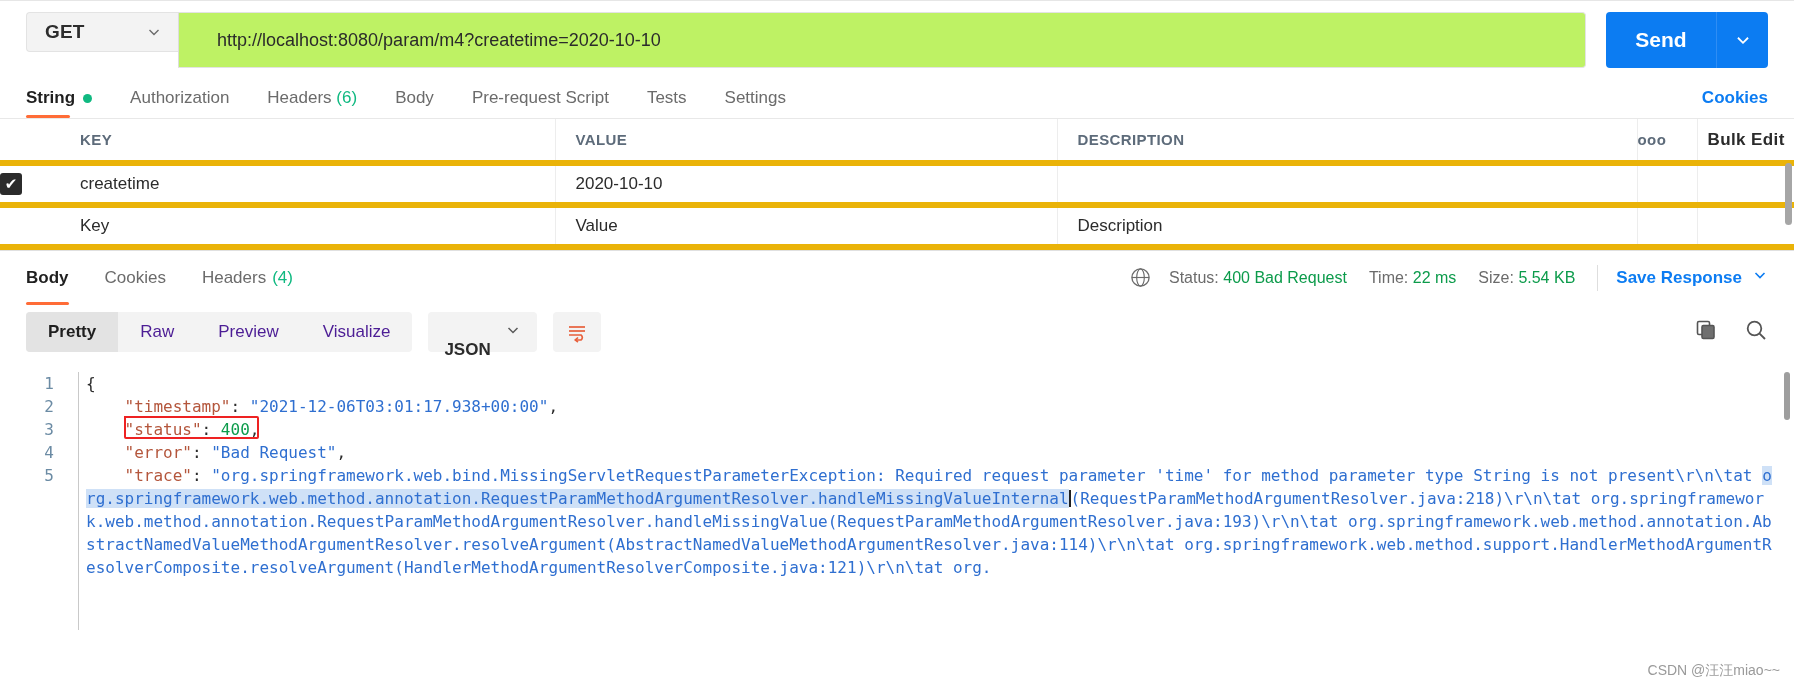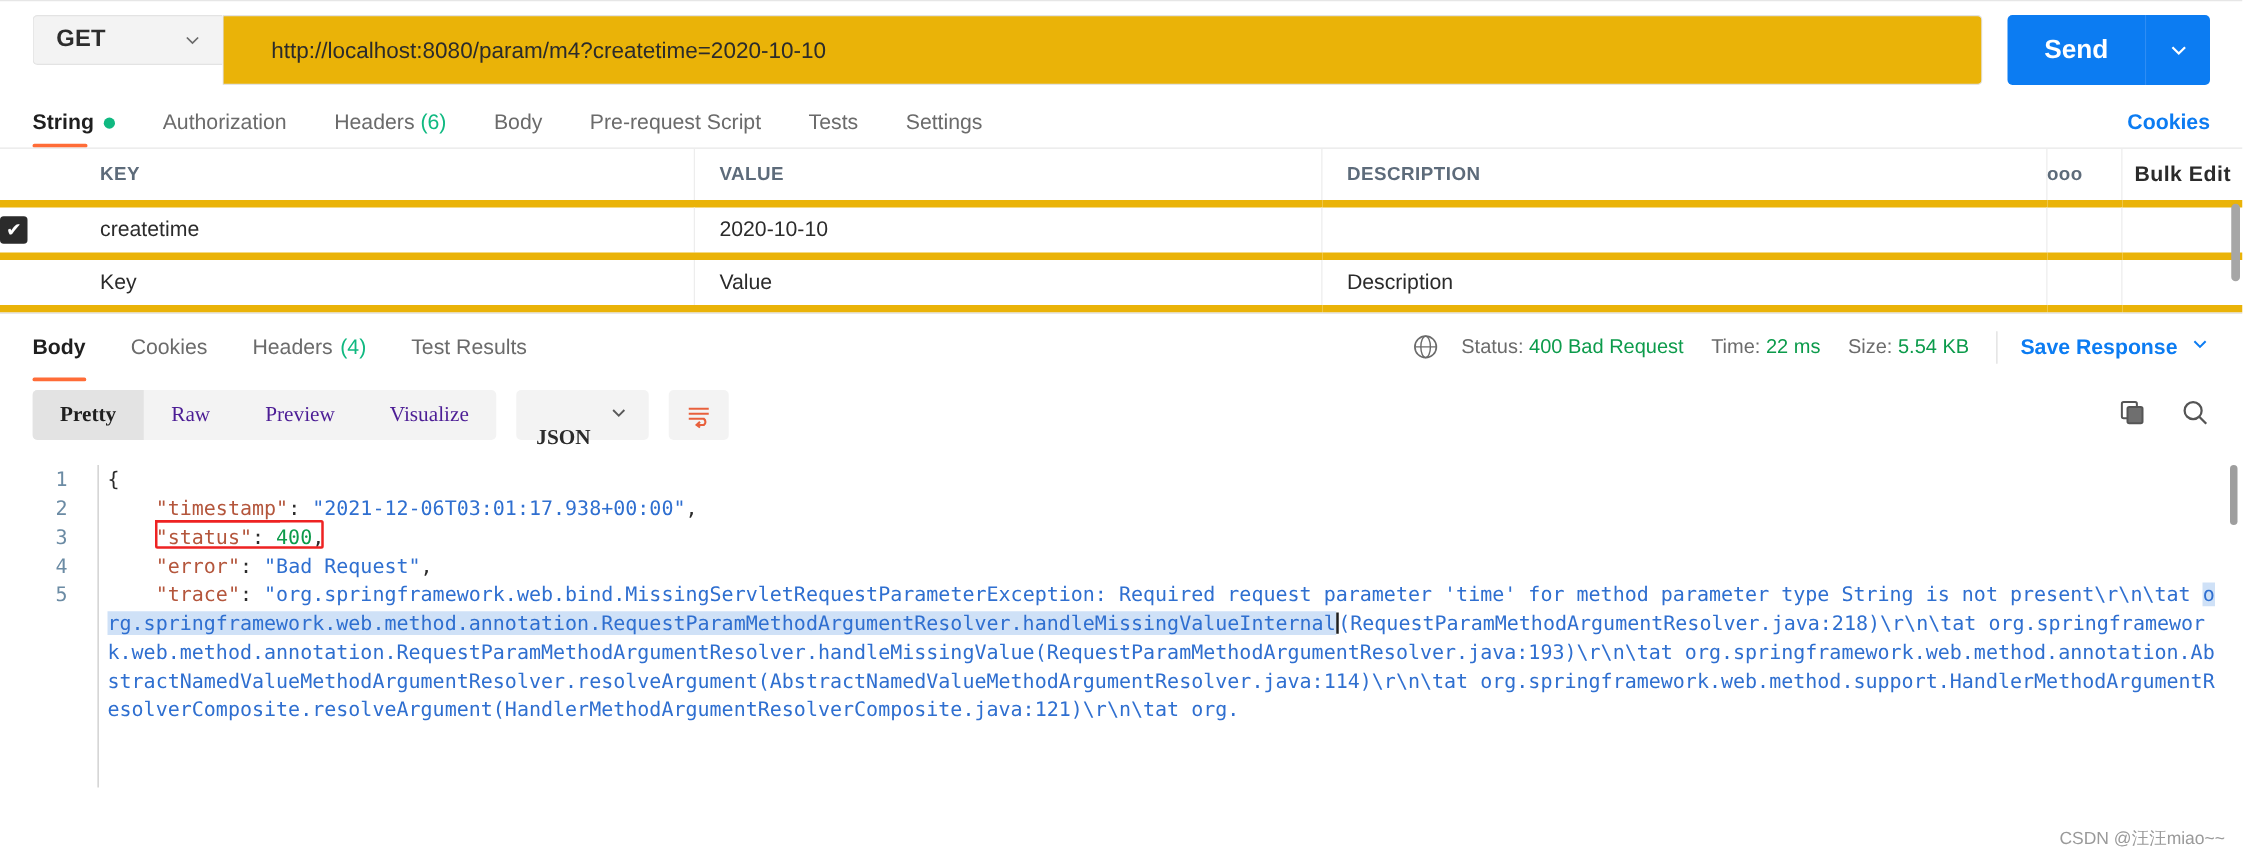--- a/index.html
+++ b/index.html
@@ -24,21 +24,21 @@
     width: 152px; height: 40px;
     background: #f3f3f3;
     border: 1px solid #e3e3e3; border-right: none;
     border-radius: 4px 0 0 4px;
     padding: 0 16px 0 18px;
   }
   .method-label { font-size: 19px; color: #2d2d2d; font-weight: 700; letter-spacing: .2px;}
   .chev { color:#6b6b6b; display:flex; align-items:center; }
   .url-input {
     flex: 1; height: 56px;
-    background: #eab308;
+    background: #bef264;
     border: 1px solid #e3e3e3; border-left: 1px solid #dcdcdc;
     border-radius: 0 4px 4px 0;
     display: flex; align-items: center;
     padding: 0 38px;
     font-size: 18px; color: #2b2b2b;
     overflow: hidden; white-space: nowrap;
   }
   .send-wrap { display: flex; margin-left: 20px; }
   .send-btn {
     background: #0c7cf2; color: #fff;
@@ -142,21 +142,20 @@
   .stat-item { font-size: 16px; color: #6b6b6b; margin-right: 22px; white-space: nowrap; }
   .stat-item b { color: #0c9b4b; font-weight: normal; }
   .vsep { width: 1px; height: 26px; background: #dedede; margin: 0 18px 0 0; }
   .save-resp { color: #0c7cf2; font-size: 17px; font-weight: 700; display: flex; align-items: center; gap: 10px; cursor: pointer;}
 
   
   .body-toolbar {
     display: flex; align-items: center;
     height: 56px; padding: 0 26px;
     position: relative;
-    font-family: Liberation Serif, serif;
   }
   .seg {
     display: flex; align-items: stretch;
     background: #f3f3f3; border-radius: 4px; height: 40px; overflow: hidden;
   }
   .seg-item {
     display: flex; align-items: center; padding: 0 22px;
     font-size: 17px; color: #4c1d95; cursor: pointer;
   }
   .seg-item.active { background: #e3e3e3; color: #1f1f1f; font-weight: 700; }
@@ -319,23 +318,20 @@
     <div class="rstab active">
       <span>Body</span>
     </div>
     <div class="rstab">
       <span>Cookies</span>
     </div>
     <div class="rstab">
       <span>Headers</span>
       <span class="count-green" style="margin-left:6px">(4)</span>
     </div>
-    <div class="rstab">
-      <span>Test Results</span>
-    </div>
 
     <div class="status-zone">
       <span class="globe">
         <svg width="21" height="21" viewBox="0 0 22 22">
           <circle cx="11" cy="11" r="9" fill="none" stroke="#6b6b6b" stroke-width="1.4"></circle>
           <ellipse cx="11" cy="11" rx="4" ry="9" fill="none" stroke="#6b6b6b" stroke-width="1.2"></ellipse>
           <line x1="2" y1="11" x2="20" y2="11" stroke="#6b6b6b" stroke-width="1.2"></line>
         </svg>
       </span>
       <span class="stat-item">

